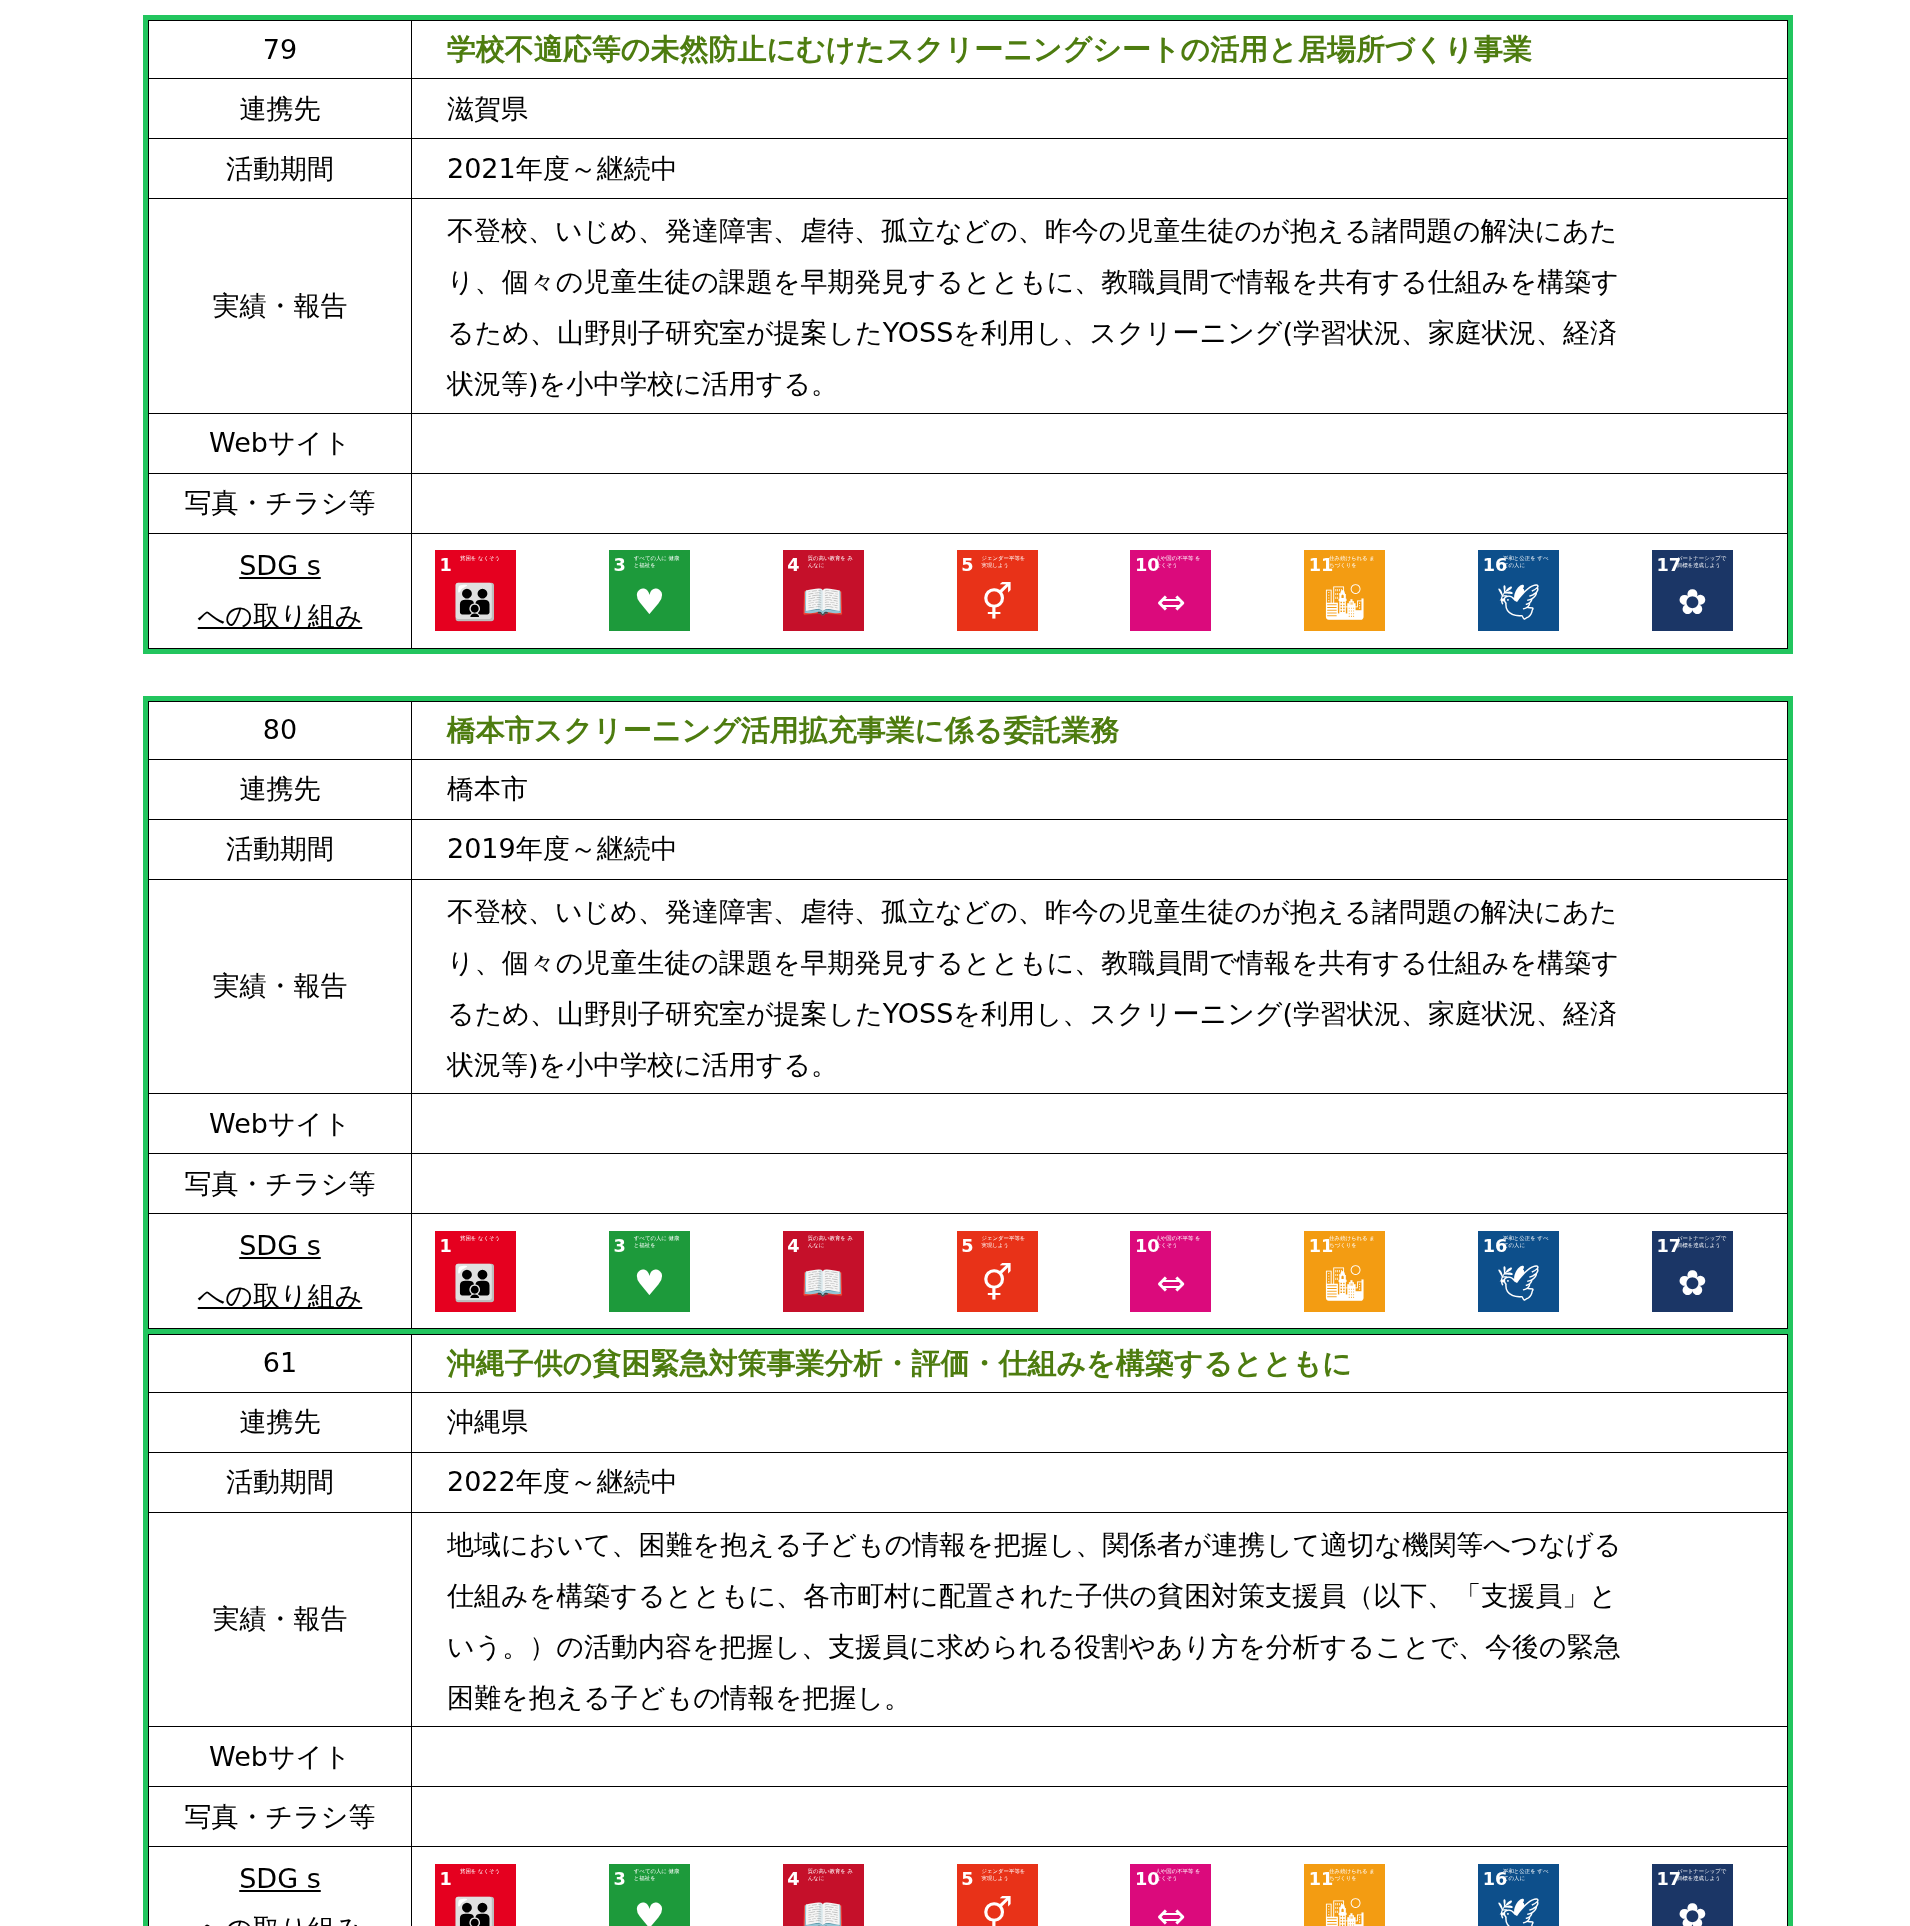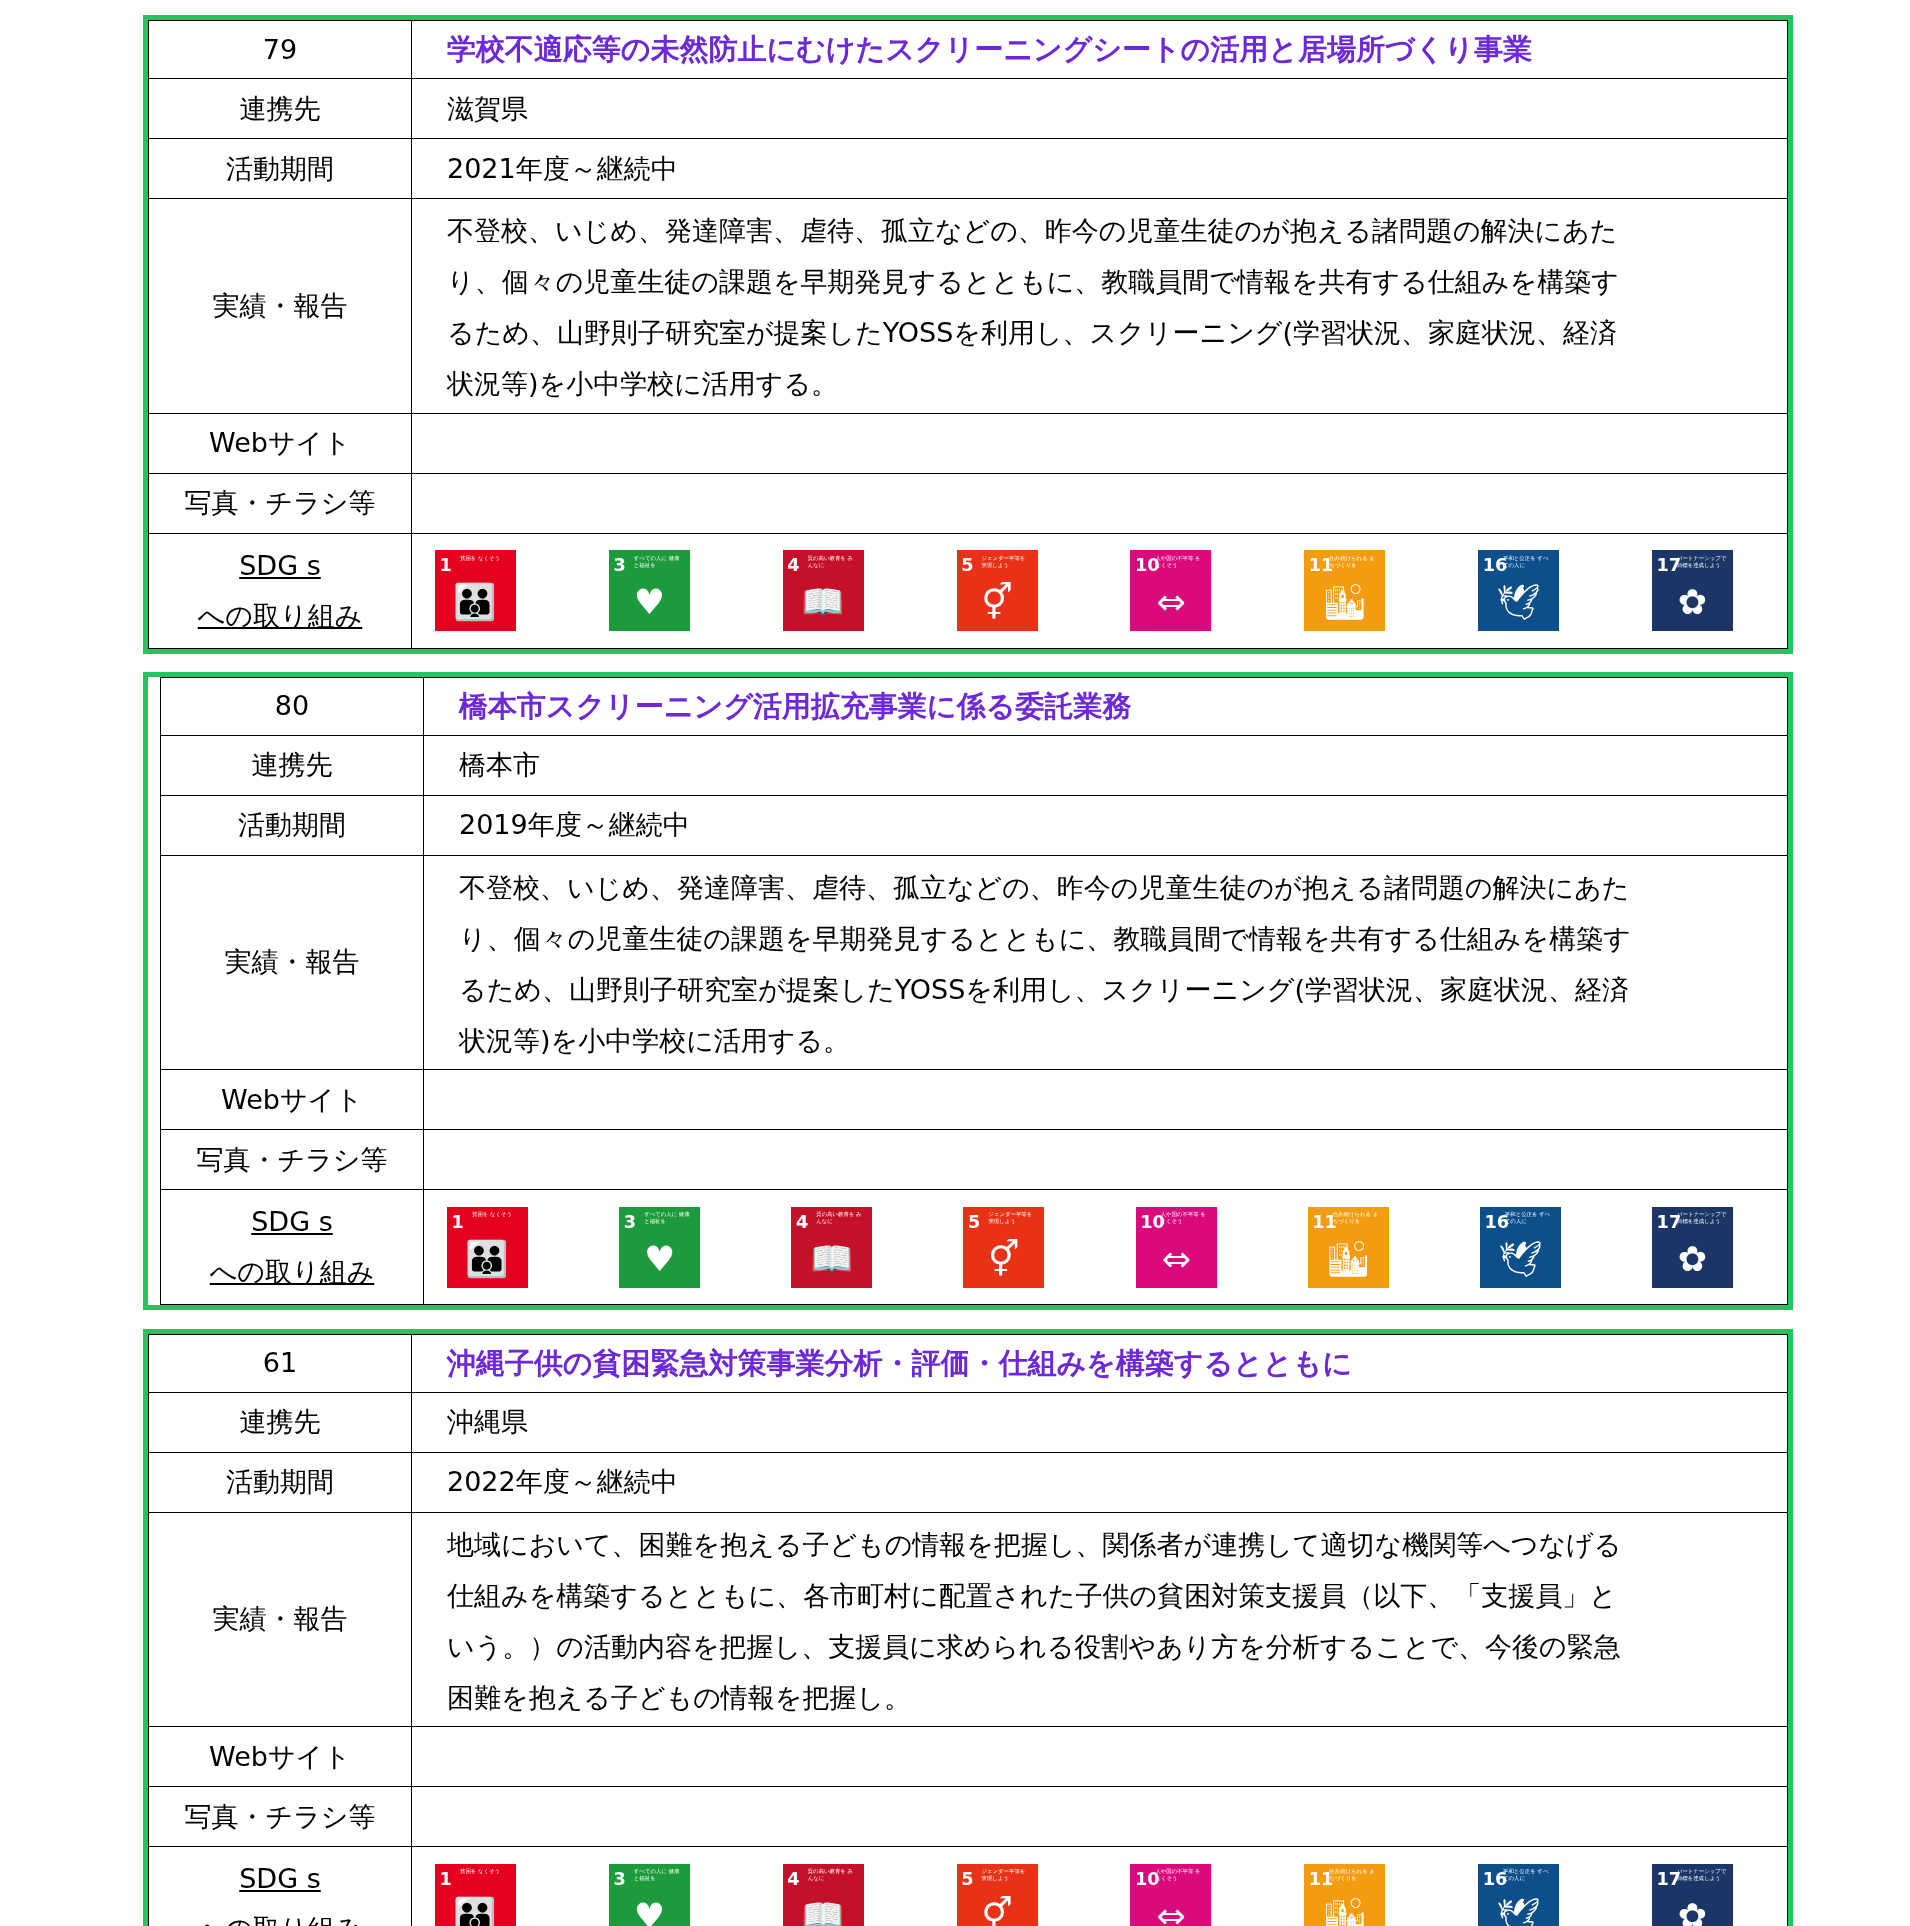--- a/index.html
+++ b/index.html
@@ -6,21 +6,21 @@
   body{width:1911px;height:2622px;position:relative;overflow:hidden;font-family:"DejaVu Sans","Liberation Sans",sans-serif;color:#000;}
   .card{position:absolute;left:143px;width:1650px;border:5px solid #22c55e;box-sizing:border-box;background:#fff;}
   table{width:100%;border-collapse:collapse;table-layout:fixed;}
   td{border:1.5px solid #000;padding:0;font-size:27px;line-height:1.5;vertical-align:middle;}
   td.lbl{width:262px;text-align:center;}
   td.val{padding-left:35px;padding-right:23px;}
   tr.r-title td{height:57px;}
   tr.r-std td{height:59px;}
   tr.r-desc td{height:211px;}
   tr.r-sdg td{height:114px;}
-  .title{color:#6d28d9;font-weight:bold;font-size:29px;margin-top:32px;}
+  .title{color:#4d7c0f;font-weight:bold;font-size:29px;margin-top:32px;}
   .desc{line-height:51px;padding-top:2.3px;}
   .sdgrow{display:flex;justify-content:space-between;padding:0 54px 0 23px;align-items:center;}
   .sdg{width:81px;height:81px;position:relative;color:#fff;box-sizing:border-box;}
   .sdg .num{position:absolute;left:4.6px;top:2.3px;font-size:17.7px;font-weight:bold;}
   .sdg .cap{position:absolute;left:25px;top:4.6px;font-size:5.4px;line-height:1.3;width:50px;}
   .sdg .ico{position:absolute;left:0;right:0;top:31px;text-align:center;font-size:35px;line-height:42px;}
   .lbl2{line-height:50px;text-decoration:underline;}
 </style>
 </head>
 <body>
@@ -104,21 +104,21 @@
                   <span class="num">17</span>
                   <span class="cap">パートナーシップで 目標を達成しよう</span>
                   <span class="ico">✿</span>
                 </div>
               </div>
         </td>
       </tr>
     </tbody>
       </table>
   </div>
-    <div class="card" style="top: 672px; padding-left: 12px;">
+    <div class="card" style="top: 696px;">
     <table>
       <tbody>
           <tr class="r-title">
         <td class="lbl">80</td>
         <td class="val title">橋本市スクリーニング活用拡充事業に係る委託業務</td>
       </tr>
       <tr class="r-std">
         <td class="lbl">連携先</td>
         <td class="val">橋本市</td>
       </tr>

